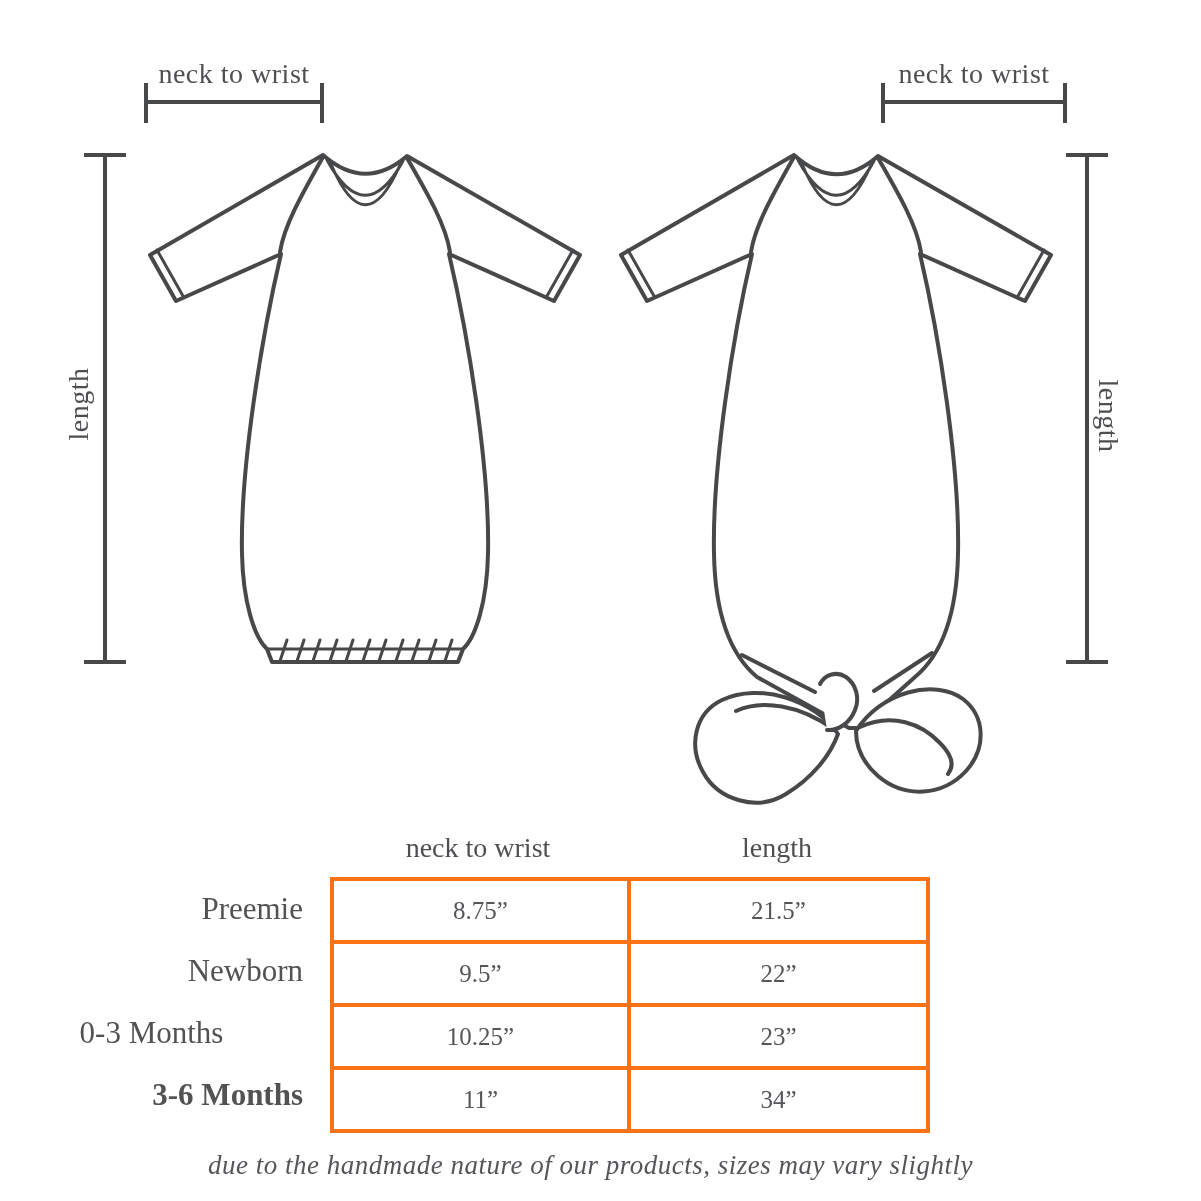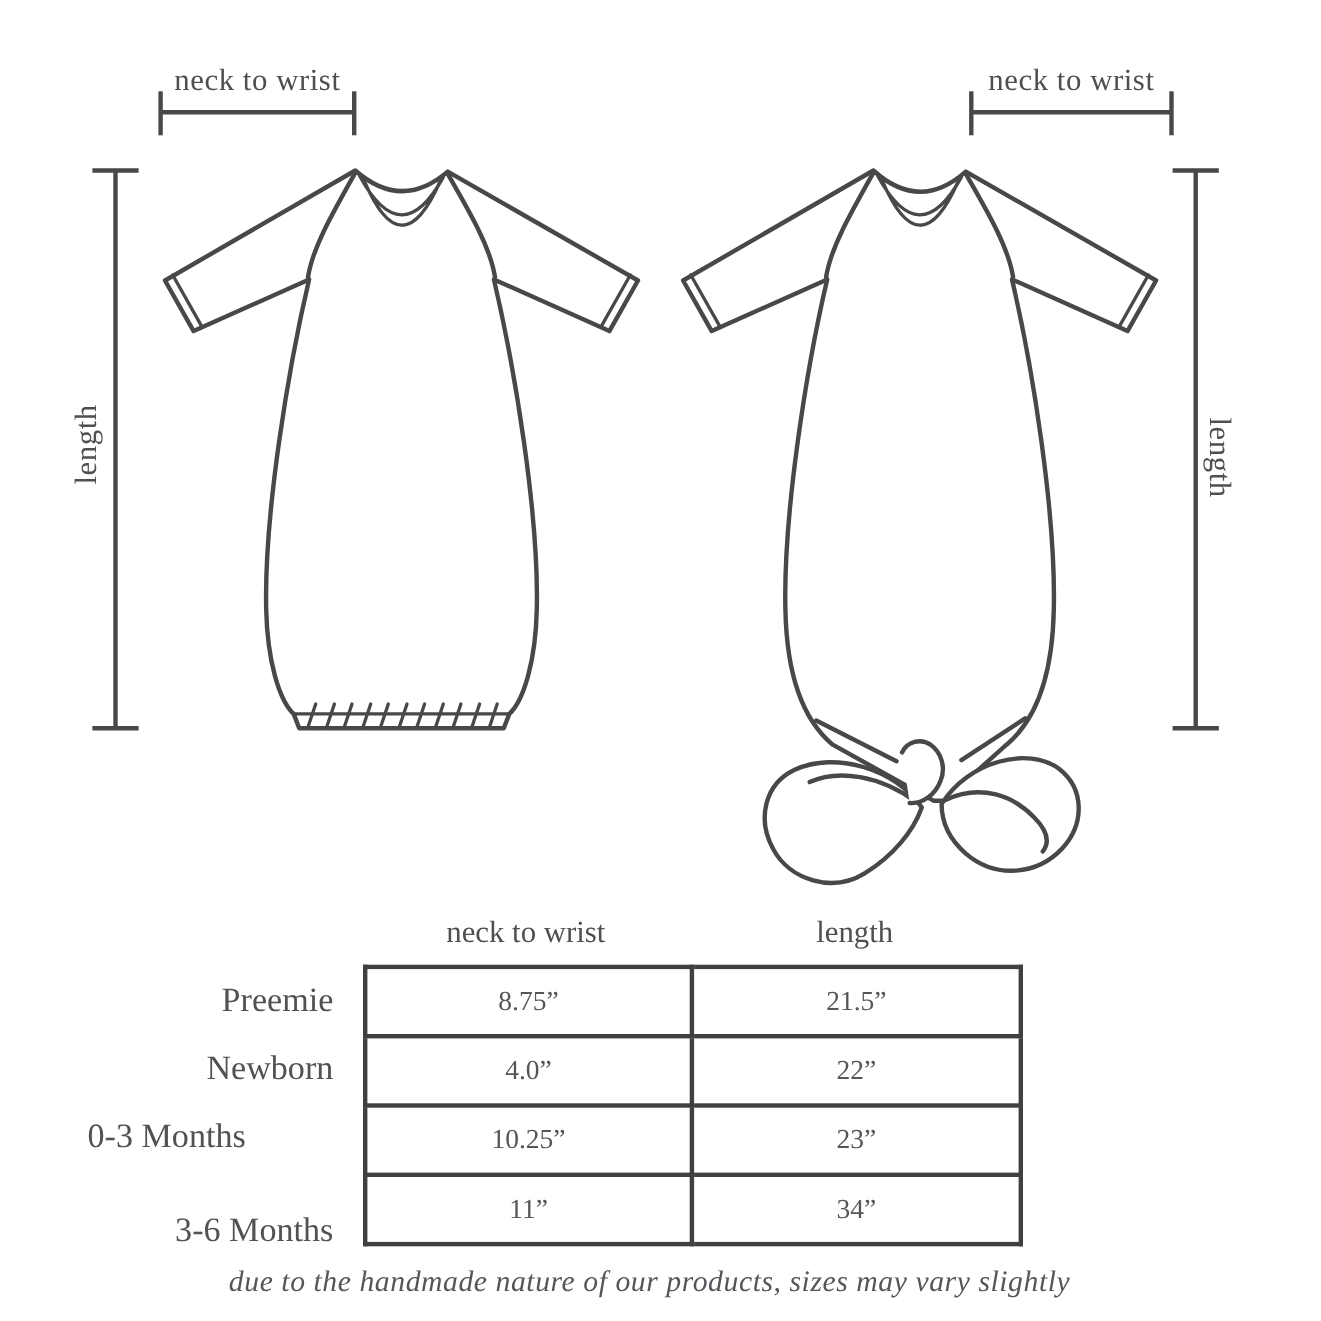--- a/index.html
+++ b/index.html
@@ -11,21 +11,21 @@
   .rotccw{transform:rotate(-90deg);}
   .rotcw{transform:rotate(90deg);}
   svg{position:absolute;left:0;top:0;}
   .gown{fill:#ffffff;stroke:#47484a;stroke-width:4;stroke-linejoin:round;stroke-linecap:round;}
   .ln{fill:none;stroke:#47484a;stroke-width:4;stroke-linecap:round;stroke-linejoin:round;}
   .ln3{fill:none;stroke:#47484a;stroke-width:3;stroke-linecap:round;stroke-linejoin:round;}
   .fillwhite{fill:#ffffff;stroke:#47484a;stroke-width:4;stroke-linejoin:round;stroke-linecap:round;}
   .meas{stroke:#47484a;stroke-width:4;stroke-linecap:butt;}
   .tblhead{position:absolute;top:832px;font-size:28px;text-align:center;color:#4e4f52;}
   table.size{position:absolute;left:330px;top:877px;border-collapse:collapse;}
-  table.size td{border:4px solid #404040;height:57px;text-align:center;vertical-align:middle;
+  table.size td{border:4px solid #f97316;height:57px;text-align:center;vertical-align:middle;
                 font-size:25px;color:#55565a;}
   td.c1{width:291px;} td.c2{width:293px;}
   .rowlbl{position:absolute;left:0;width:303px;height:44px;line-height:44px;text-align:right;
           font-size:31px;color:#515254;}
   .footnote{position:absolute;left:0;top:1150px;width:1181px;text-align:center;
             font-style:italic;font-size:27px;color:#55565a;letter-spacing:.5px;}
 </style>
 </head>
 <body>
 
@@ -112,30 +112,30 @@
   <div class="lbl" style="left:874px;top:58px;width:200px;">neck to wrist</div>
   <div class="vlbl rotccw" style="left:-1px;top:389px;">length</div>
   <div class="vlbl rotcw" style="left:1028px;top:401px;">length</div>
 
   <div class="tblhead" style="left:328px;width:300px;">neck to wrist</div>
   <div class="tblhead" style="left:627px;width:300px;">length</div>
 
   <div class="rowlbl" style="top:949px;">Newborn</div>
   <div class="rowlbl" style="top:887px;">Preemie</div>
   <div class="rowlbl" style="top:1011px;text-align:center;">0-3 Months</div>
-  <div class="rowlbl" style="top:1096px;">3-6 Months</div>
+  <div class="rowlbl" style="top:1073px;font-weight:bold;">3-6 Months</div>
 
   <table class="size">
     <tbody>
       <tr>
         <td class="c1">8.75”</td>
         <td class="c2">21.5”</td>
       </tr>
       <tr>
-        <td class="c1">4.0”</td>
+        <td class="c1">9.5”</td>
         <td class="c2">22”</td>
       </tr>
       <tr>
         <td class="c1">10.25”</td>
         <td class="c2">23”</td>
       </tr>
       <tr>
         <td class="c1">11”</td>
         <td class="c2">34”</td>
       </tr>

